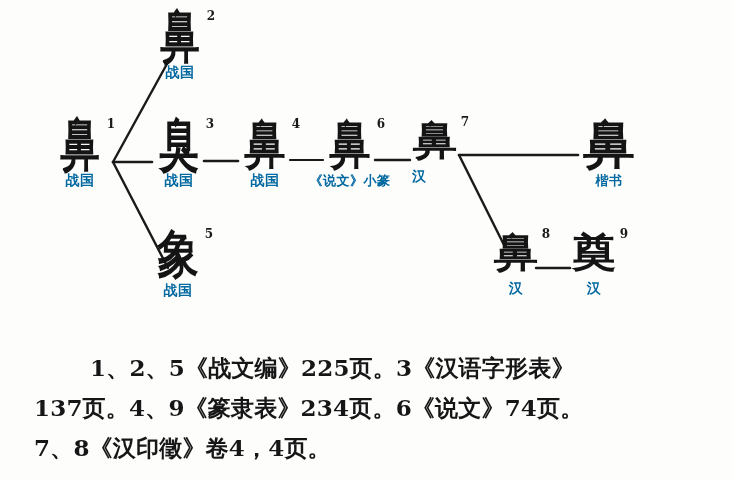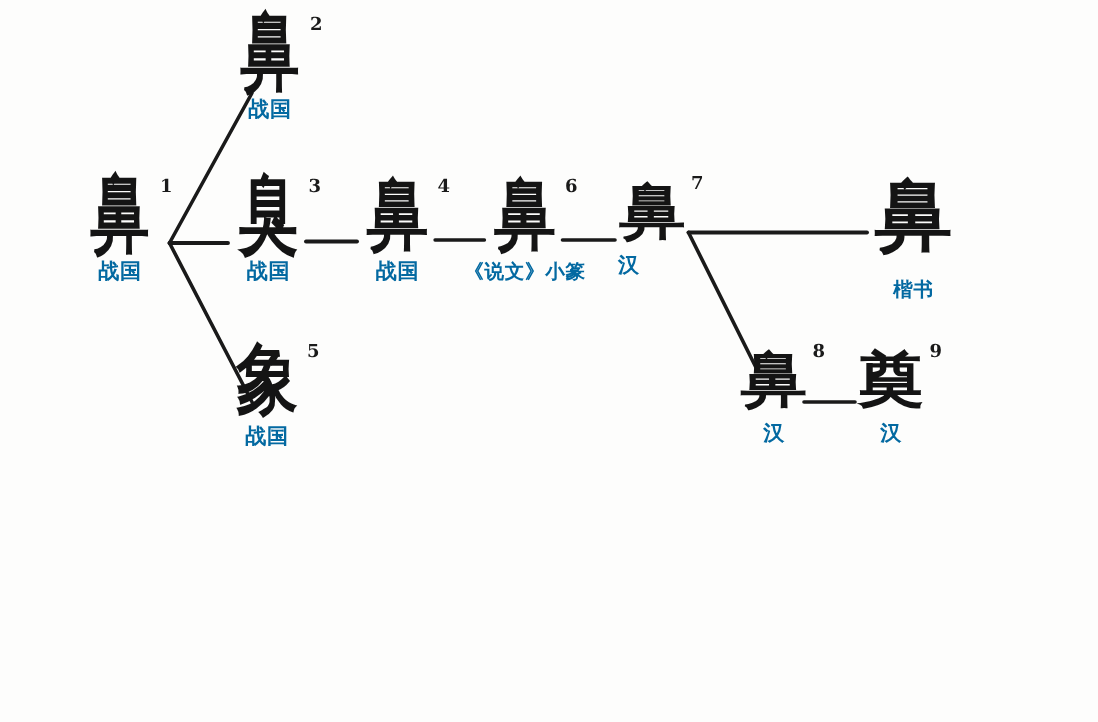--- a/index.html
+++ b/index.html
@@ -202,19 +202,24 @@
         <span class="sup">9</span>
       </span>
       <div class="era">汉</div>
     </div>
 
     <div class="node" style="left:578px; top:118px; width:62px;">
       <span class="glyph-wrap">
         <span class="glyph regular">鼻</span>
         <span class="sup"></span>
       </span>
-      <div class="era small" style="margin-top:14px;">楷书</div>
+      <div class="era small" style="margin-top:2px;">楷书</div>
     </div>
 
   </div>
 
+  <div id="notes">
+    <div class="note-line indent">1、2、5《战文编》225页。3《汉语字形表》</div>
+    <div class="note-line">137页。4、9《篆隶表》234页。6《说文》74页。</div>
+    <div class="note-line">7、8《汉印徵》卷4，4页。</div>
+  </div>
 
 </div>
 
 </body></html>

